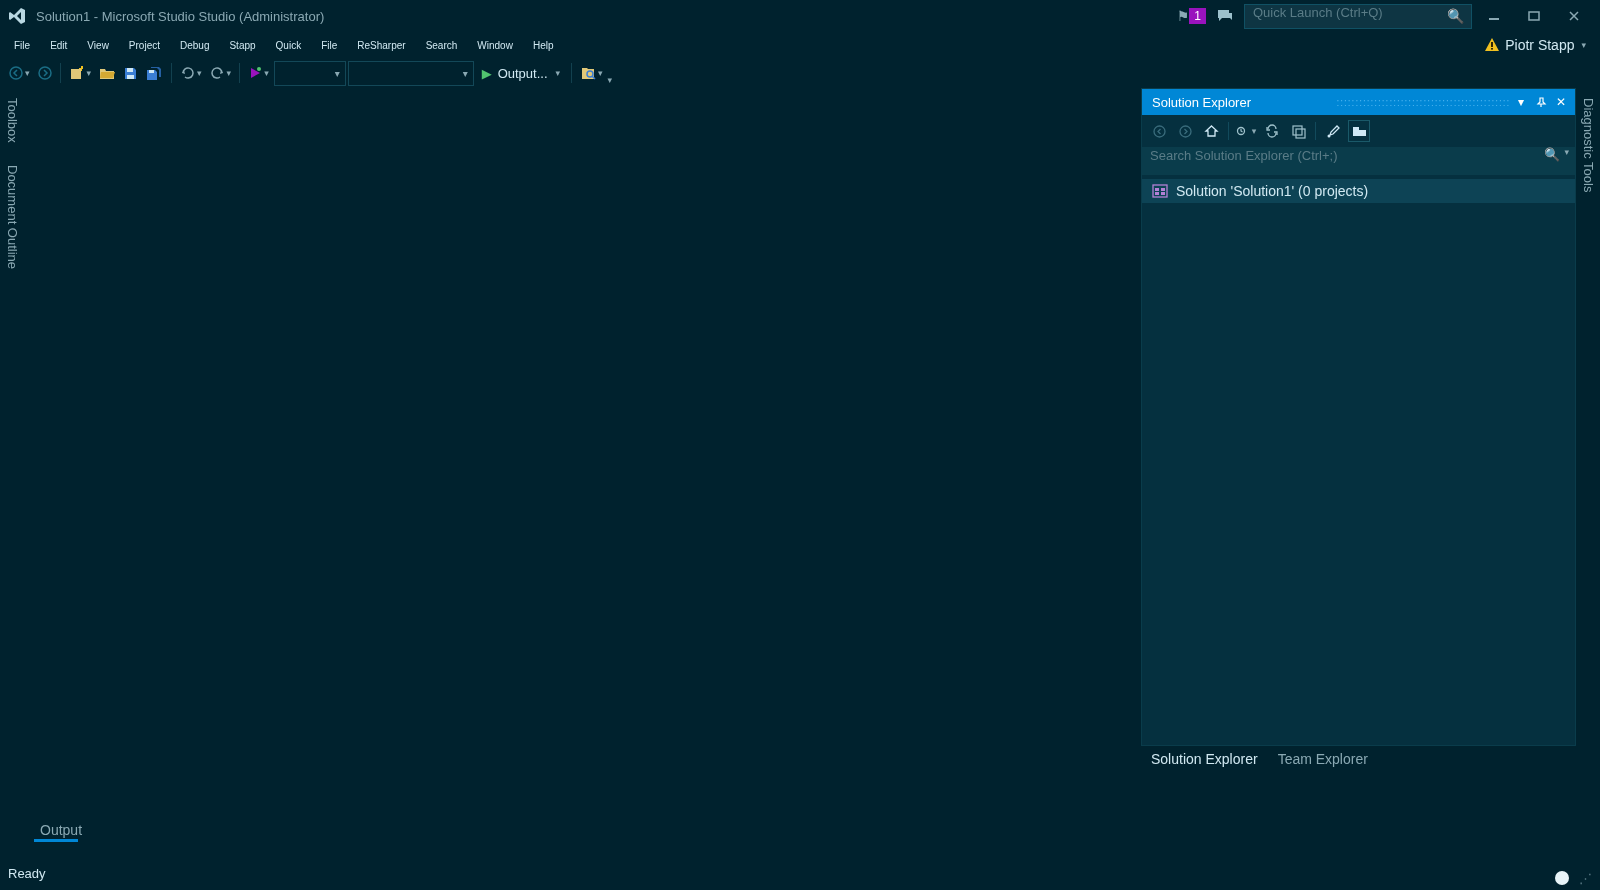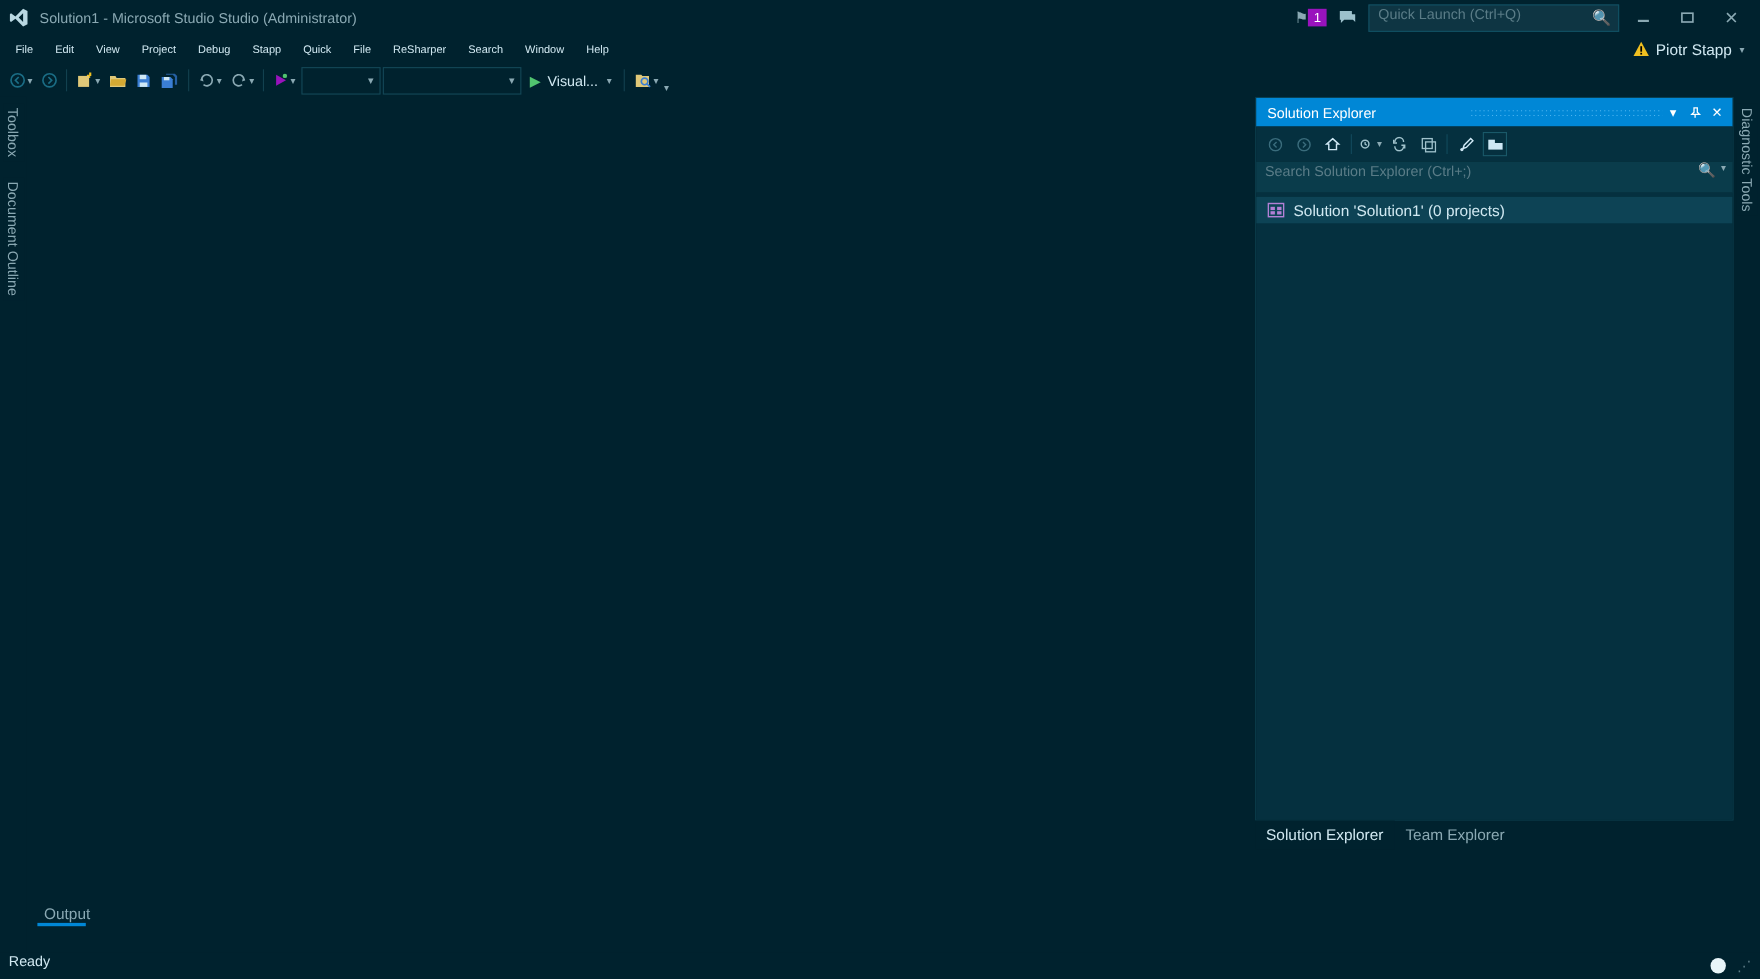--- a/index.html
+++ b/index.html
@@ -269,21 +269,21 @@
     <span class="tb-dd">▾</span>
   </div>
   <div class="tb-combo">
     <span></span>
   </div>
   <div class="tb-combo wide">
     <span></span>
   </div>
   <div class="attach-btn">
     <span class="play-icon">▶</span>
-    <span>Visual...</span>
+    <span>Output...</span>
     <span class="tb-dd">▾</span>
   </div>
   <div class="tb-sep"></div>
   <div class="tb-btn">
     <svg width="16" height="16" viewBox="0 0 16 16">
         <path d="M2 3h5l1 1h6v10H2z" fill="#e0c878"></path>
         <circle cx="10" cy="9" r="3" fill="none" stroke="#3a7ed4" stroke-width="1.5"></circle>
         <path d="M12 11l3 3" stroke="#3a7ed4" stroke-width="1.5"></path>
       </svg>
     <span class="tb-dd">▾</span>

